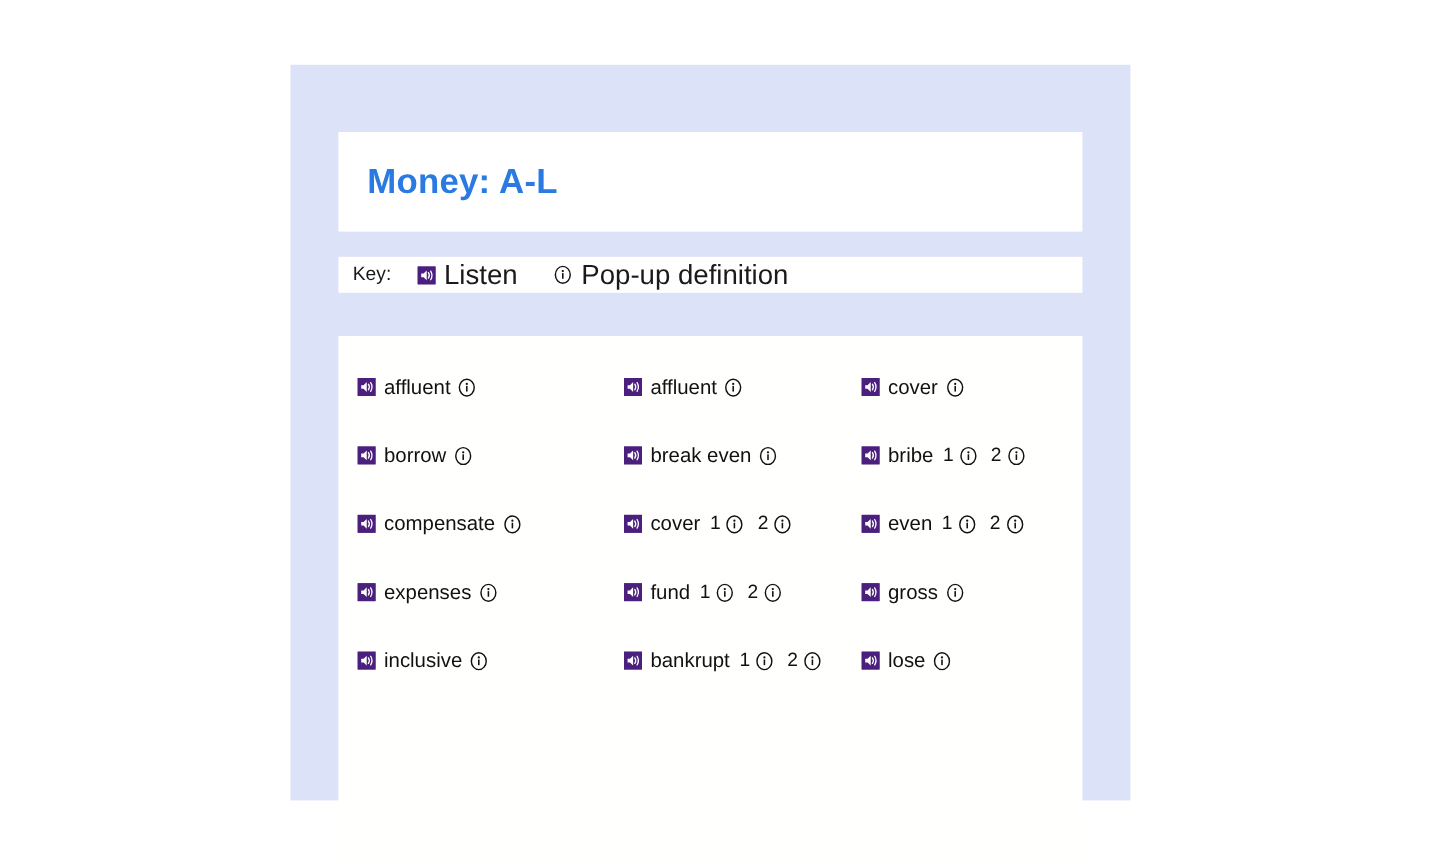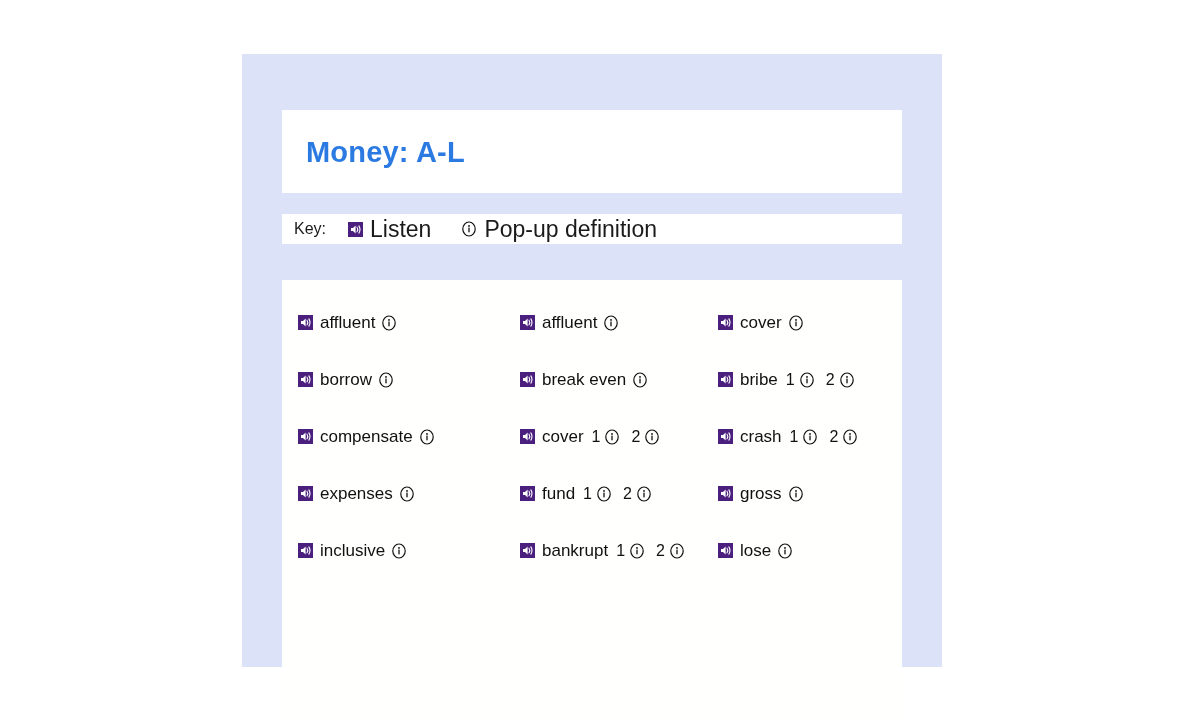--- a/index.html
+++ b/index.html
@@ -351,21 +351,21 @@
           </div>
           <div class="word-entry">
             <span class="spk">
               <svg width="15" height="15" viewBox="0 0 15 15" aria-hidden="true">
                 <rect x="0" y="0" width="15" height="15" fill="#4b1f7d"></rect>
                 <path d="M3 6 H5 L7.6 3.4 V11.6 L5 9 H3 Z" fill="#ffffff"></path>
                 <path d="M9 5.2 Q10.6 7.5 9 9.8" stroke="#ffffff" stroke-width="1.1" fill="none" stroke-linecap="round"></path>
                 <path d="M10.9 3.9 Q13.1 7.5 10.9 11.1" stroke="#ffffff" stroke-width="1.1" fill="none" stroke-linecap="round"></path>
               </svg>
             </span>
-            <span class="word-label">crash</span>
+            <span class="word-label">even</span>
             <span class="sense-num">1</span>
             <span class="info info-gap">
               <svg width="16" height="16" viewBox="0 0 16 16" aria-hidden="true">
                 <ellipse cx="8" cy="8" rx="6.2" ry="7" fill="none" stroke="#111111" stroke-width="1.2"></ellipse>
                 <circle cx="8" cy="4.9" r="0.95" fill="#111111"></circle>
                 <rect x="7.35" y="6.6" width="1.3" height="4.7" fill="#111111"></rect>
               </svg>
             </span>
             <span class="sense-num second">2</span>
             <span class="info info-gap">

